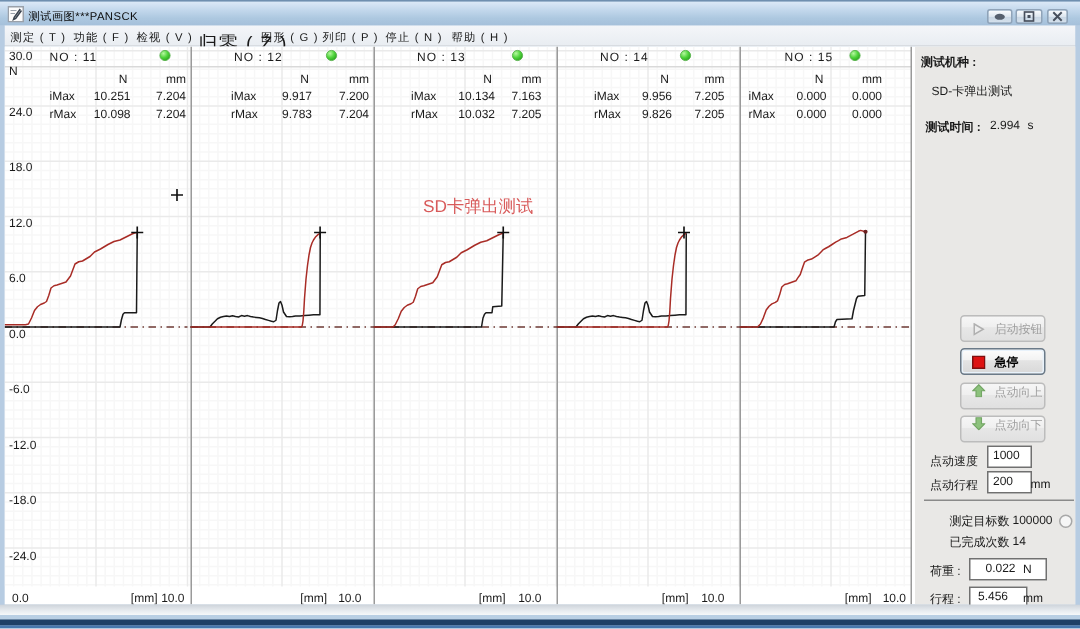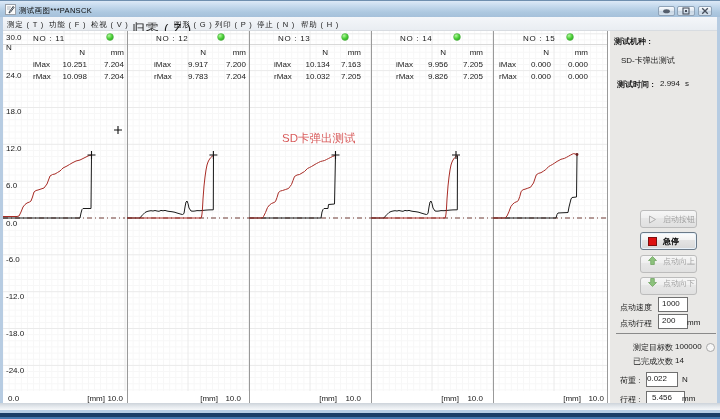--- a/index.html
+++ b/index.html
@@ -199,21 +199,21 @@
 <div style="position:absolute;left:10px;top:287px;">点动行程</div>
 <div style="position:absolute;left:48px;top:283px;width:25px;height:12px;background:#fff;border:1px solid #707070;font-size:8px;padding:1px 0 0 3px;">200</div>
 <div style="position:absolute;left:77px;top:287px;">mm</div>
 <div style="position:absolute;left:6px;top:302px;width:100px;height:1px;background:#8a8a8a;"></div>
 <div style="position:absolute;left:23px;top:311px;">测定目标数</div>
 <div style="position:absolute;left:65px;top:311px;">100000</div>
 <div style="position:absolute;left:96px;top:312px;width:7px;height:7px;border:1px solid #a8a8a8;border-radius:50%;background:#f6f6f6;"></div>
 <div style="position:absolute;left:23px;top:325px;">已完成次数</div>
 <div style="position:absolute;left:65px;top:325px;">14</div>
 <div style="position:absolute;left:10px;top:344px;">荷重 :</div>
-<div style="position:absolute;left:36px;top:341px;width:30px;height:12px;background:#fff;border:1px solid #707070;font-size:8px;text-align:left;padding:1px 0 0 0;">0.022</div>
+<div style="position:absolute;left:36px;top:341px;width:30px;height:12px;background:#fff;border:1px solid #707070;font-size:8px;text-align:right;padding:1px 20px 0 0;">0.022</div>
 <div style="position:absolute;left:72px;top:344px;">N</div>
 <div style="position:absolute;left:10px;top:363px;">行程 :</div>
 <div style="position:absolute;left:36px;top:360px;width:30px;height:12px;background:#fff;border:1px solid #707070;font-size:8px;text-align:center;padding:1px 7px 0 0;">5.456</div>
 <div style="position:absolute;left:72px;top:363px;">mm</div>
   </div>
 <div style="position:absolute;left:0;top:403px;width:720px;height:7px;background:linear-gradient(#cdd3da,#e8ecf0 60%,#f6f8fa);"></div>
 <div style="position:absolute;left:0;top:410px;width:720px;height:3px;background:#b9cfe4;"></div>
 <div style="position:absolute;left:0;top:413px;width:720px;height:4px;background:#1d3f66;"></div>
 <div style="position:absolute;left:0;top:417px;width:720px;height:2px;background:#4677ad;"></div>
 <div style="position:absolute;left:0;top:17px;width:3px;height:386px;background:#b7cce2;"></div>

